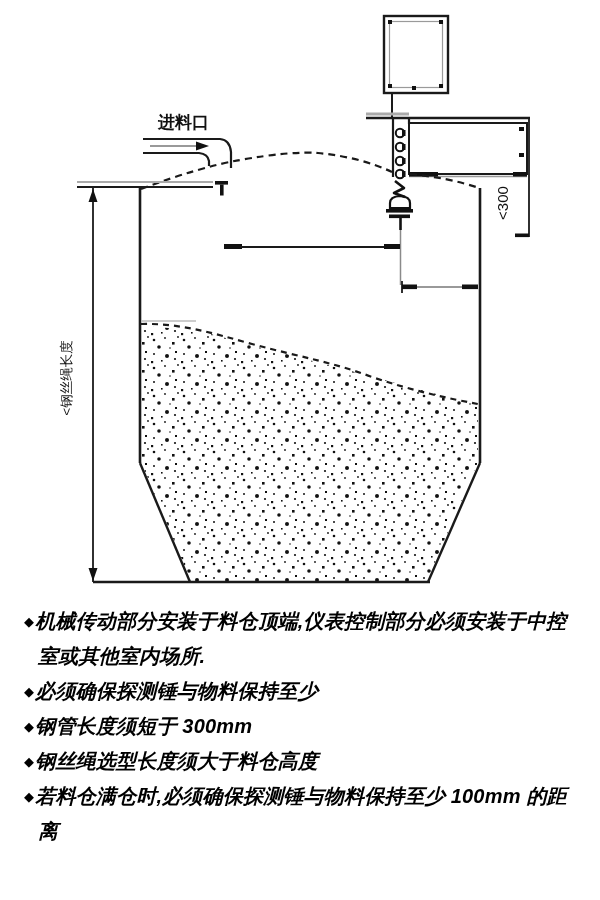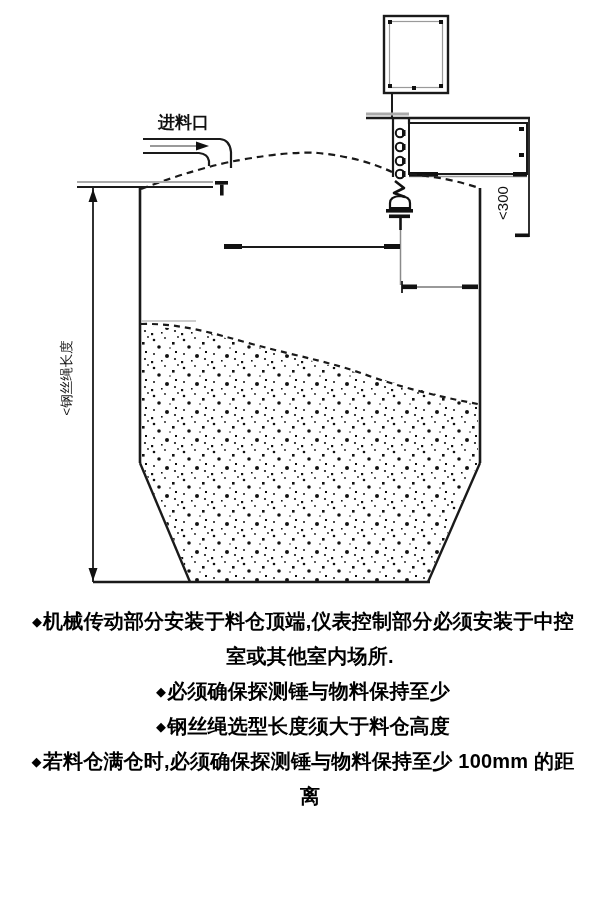--- a/index.html
+++ b/index.html
@@ -1,28 +1,27 @@
 <!DOCTYPE html>
 <html><head>
 <meta charset="utf-8">
 <style>
   html,body{margin:0;padding:0;background:#fff;}
   .page{
     position:relative;width:600px;height:900px;background:#ffffff;overflow:hidden;
     font-family:"Liberation Sans","DejaVu Sans",sans-serif;
-    text-align:center;
   }
   .diagram{position:absolute;top:0;left:0;filter:blur(.35px);}
   .diagram text{font-family:"Liberation Sans","DejaVu Sans",sans-serif;fill:#111;}
   .notes{
     position:absolute;top:604px;left:24px;width:558px;
     font-size:20px;font-weight:bold;color:#000;line-height:35px;
     letter-spacing:.2px;
   }
-  .note{padding-left:14px;text-indent:-14px;}
+  .note{padding-left:14px;text-indent:-14px;font-style:italic;}
   .bullet{font-size:13px;padding-right:1px;vertical-align:2px;}
 </style>
 </head>
 <body>
 
 <div class="page">
 
   <svg class="diagram" width="600" height="604" viewBox="0 0 600 604">
     <defs>
       <pattern id="speckle" width="30" height="28" patternUnits="userSpaceOnUse">
@@ -147,17 +146,18 @@
       <line x1="402" y1="281" x2="402" y2="293" stroke="#1a1a1a" stroke-width="1.8"></line>
       <rect x="402" y="284.5" width="15" height="4.6" fill="#111"></rect>
       <line x1="417" y1="287" x2="462" y2="287" stroke="#999999" stroke-width="2.2"></line>
       <rect x="462" y="284.5" width="16" height="4.6" fill="#111"></rect>
     </g>
   </svg>
 
   <div class="notes">
     <div class="note"><span class="bullet">◆</span><span>机械传动部分安装于料仓顶端,仪表控制部分必须安装于中控室或其他室内场所.</span></div>
     <div class="note"><span class="bullet">◆</span><span>必须确保探测锤与物料保持至少</span></div>
+    <div class="note"><span class="bullet">◆</span><span>钢管长度须短于 300mm</span></div>
     <div class="note"><span class="bullet">◆</span><span>钢丝绳选型长度须大于料仓高度</span></div>
     <div class="note"><span class="bullet">◆</span><span>若料仓满仓时,必须确保探测锤与物料保持至少 100mm 的距离</span></div>
   </div>
 
 </div>
 
 </body></html>

